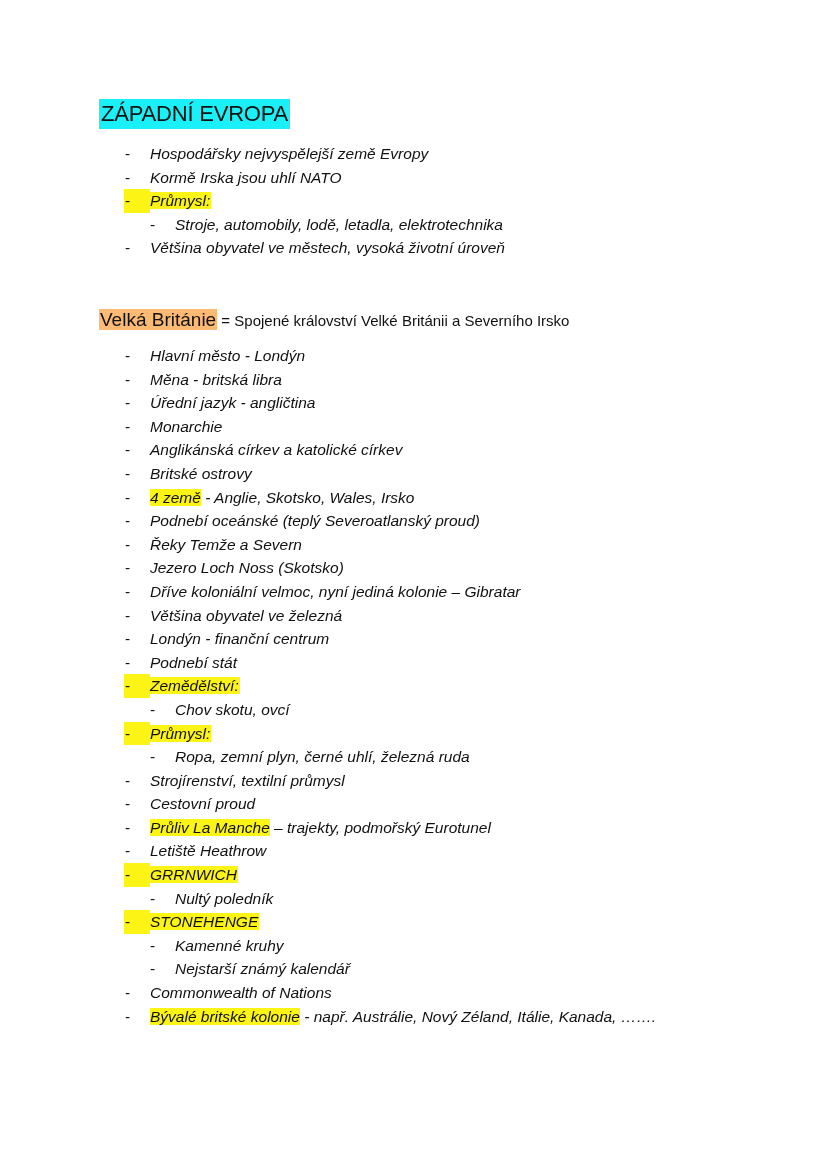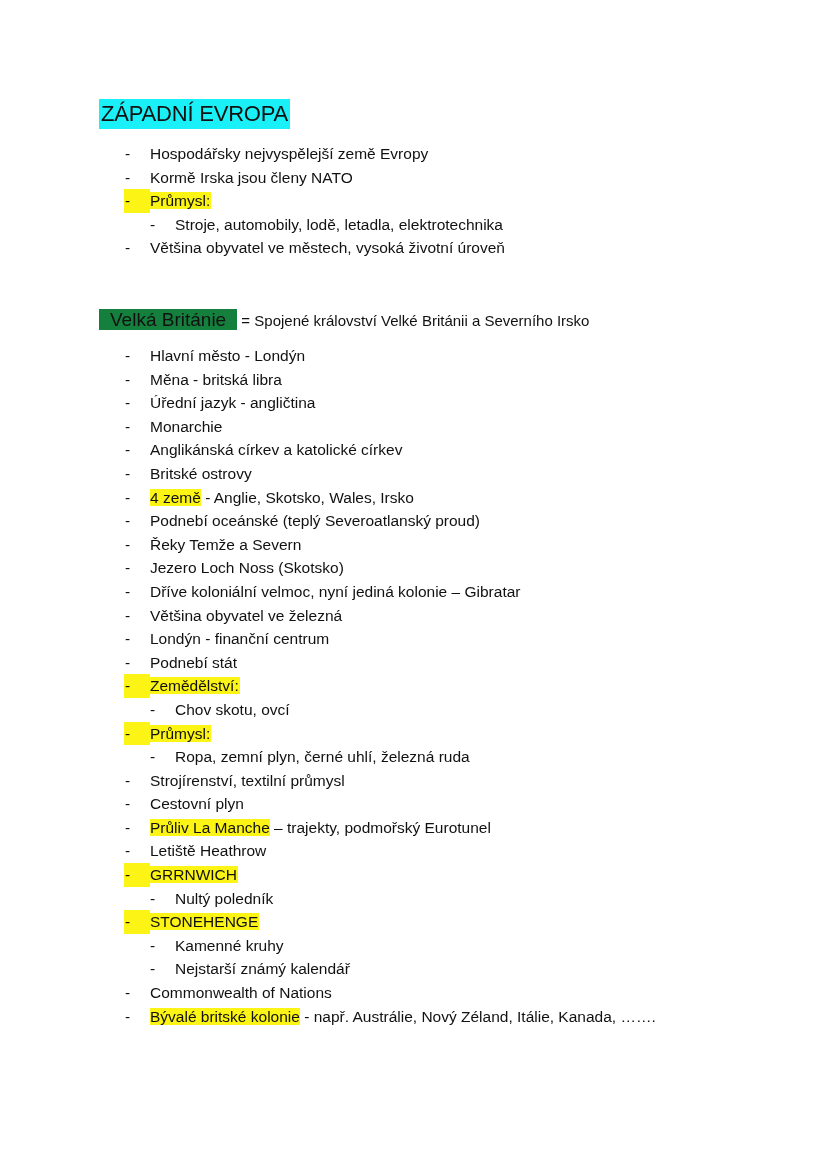--- a/index.html
+++ b/index.html
@@ -2,25 +2,25 @@
 <html><head>
   <meta charset="utf-8">
   <style>
     html, body { margin: 0; padding: 0; background: #ffffff; }
     body { width: 828px; height: 1171px; position: relative; overflow: hidden;
            font-family: "Liberation Sans", sans-serif; color: #111; }
     .page { position: absolute; left: 0; top: 0; width: 828px; height: 1171px; }
     .h1 { position: absolute; left: 99px; top: 99px; font-size: 22px; line-height: 30px;
           background: #19f0f7; padding: 0 2px; letter-spacing: -0.2px; }
     .h2 { position: absolute; left: 99px; top: 308px; font-size: 15px; line-height: 24px; }
-    .h2 .title { font-size: 19px; background: #15803d; padding: 0 11px; }
+    .h2 .title { font-size: 19px; background: #fdba74; padding: 0 1px; }
     .list { position: absolute; left: 0; margin: 0; padding: 0; list-style: none; }
     .li { position: relative; height: 23.6px; font-size: 15.5px; line-height: 23.6px; white-space: nowrap; }
     .li .dash { position: absolute; left: 125px; width: 12px; }
-    .li .txt { position: absolute; left: 150px; }
+    .li .txt { position: absolute; left: 150px; font-style: italic; }
     .li.sub .dash { left: 150px; }
     .li.sub .txt { left: 175px; }
     .li.hl .dash { background: #fbf415; left: 124px; width: 26px; padding-left: 1px; box-sizing: border-box; }
     .li.hl .txt .mark { background: #fbf415; }
     .mark { background: #fbf415; }
     .li.hl .txt .mark { padding-right: 1px; }
     .l1 { top: 142px; }
     .l2 { top: 344px; }
   </style>
 </head>
@@ -28,21 +28,21 @@
 
 <div class="page">
   <div class="h1">ZÁPADNÍ EVROPA</div>
   <ul class="list l1" id="list1">
       <li class="li">
         <span class="dash">-</span>
         <span class="txt"><span>Hospodářsky nejvyspělejší země Evropy</span></span>
       </li>
       <li class="li">
         <span class="dash">-</span>
-        <span class="txt"><span>Kormě Irska jsou členy NATO</span></span>
+        <span class="txt"><span>Kormě Irska jsou uhlí NATO</span></span>
       </li>
       <li class="li hl">
         <span class="dash">-</span>
         <span class="txt"><span class="mark">Průmysl:</span><span></span></span>
       </li>
       <li class="li sub">
         <span class="dash">-</span>
         <span class="txt"><span>Stroje, automobily, lodě, letadla, elektrotechnika</span></span>
       </li>
       <li class="li">
@@ -126,21 +126,21 @@
       <li class="li sub">
         <span class="dash">-</span>
         <span class="txt"><span>Ropa, zemní plyn, černé uhlí, železná ruda</span></span>
       </li>
       <li class="li">
         <span class="dash">-</span>
         <span class="txt"><span>Strojírenství, textilní průmysl</span></span>
       </li>
       <li class="li">
         <span class="dash">-</span>
-        <span class="txt"><span>Cestovní plyn</span></span>
+        <span class="txt"><span>Cestovní proud</span></span>
       </li>
       <li class="li">
         <span class="dash">-</span>
         <span class="txt"><span class="mark">Průliv La Manche</span><span> – trajekty, podmořský Eurotunel</span></span>
       </li>
       <li class="li">
         <span class="dash">-</span>
         <span class="txt"><span>Letiště Heathrow</span></span>
       </li>
       <li class="li hl">

